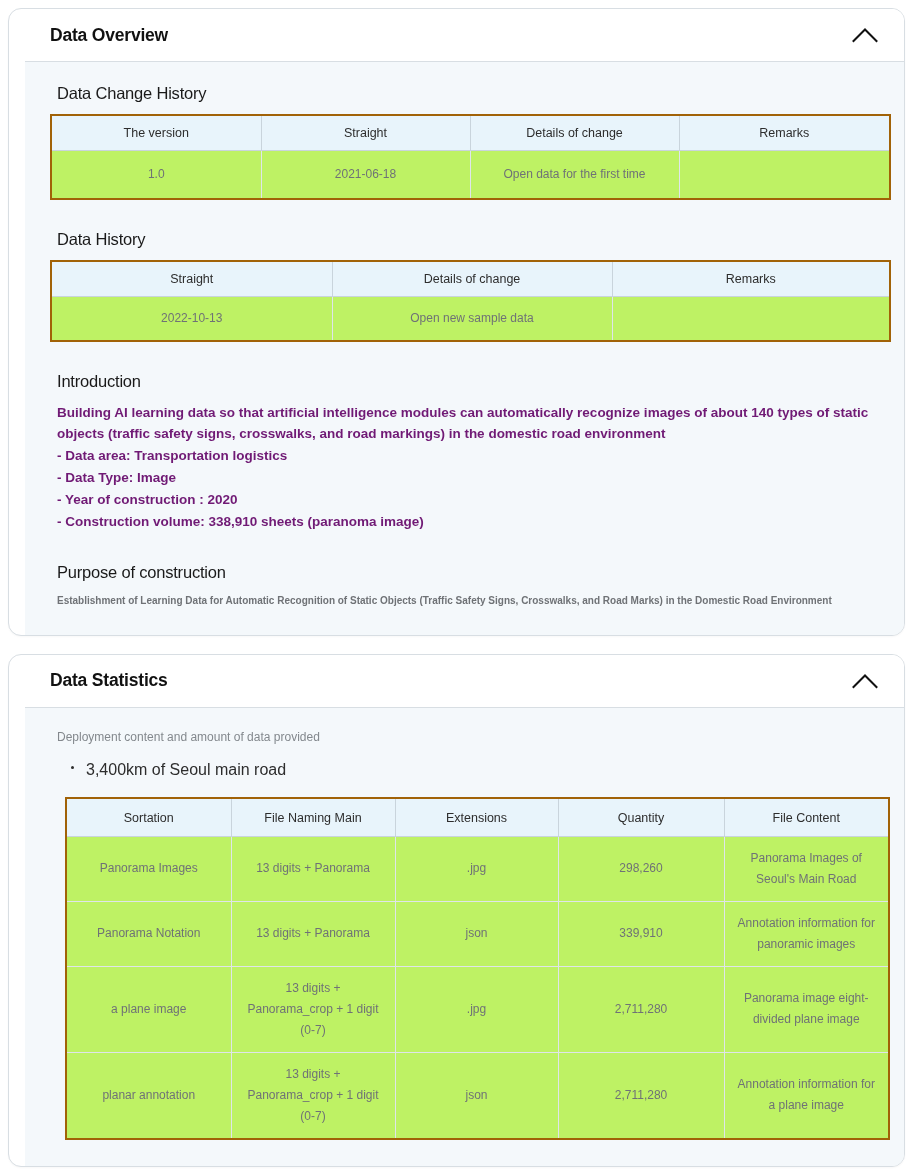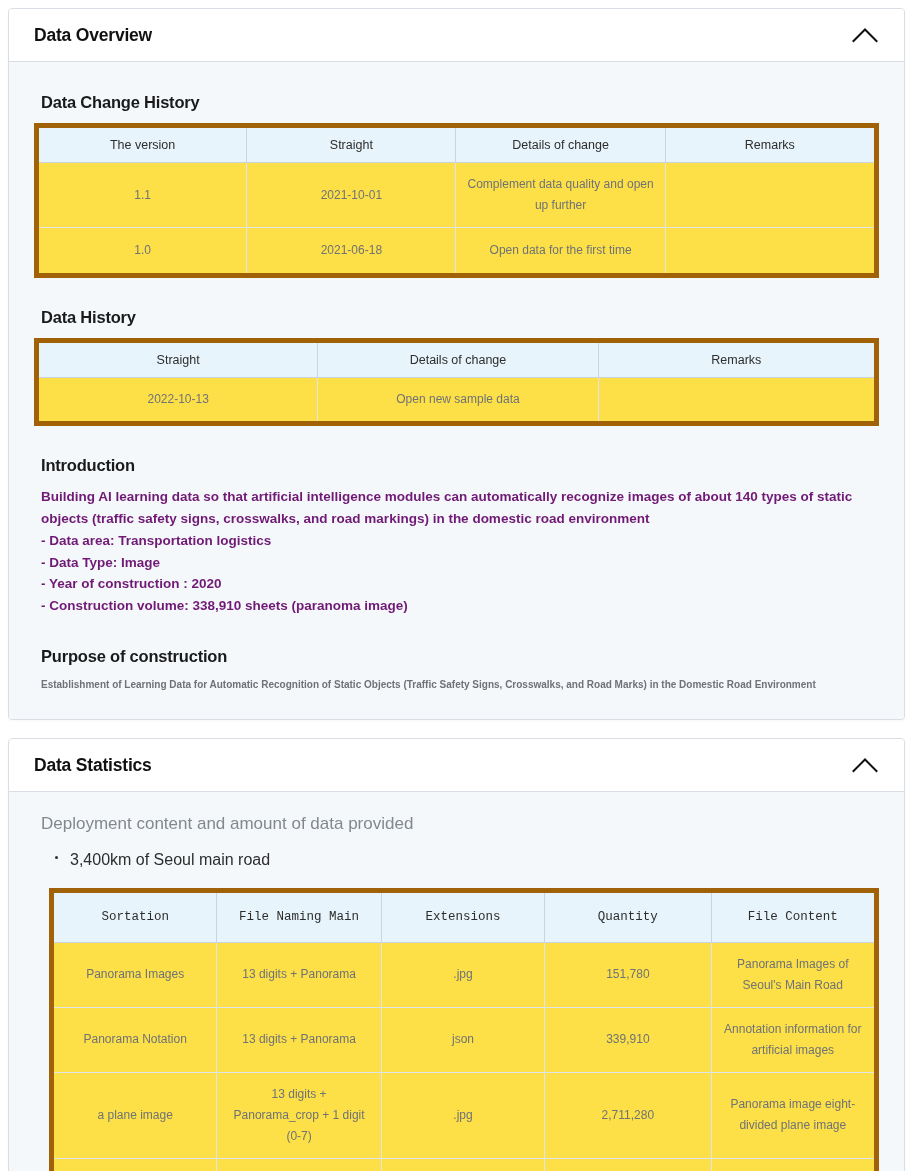--- a/index.html
+++ b/index.html
@@ -16,24 +16,25 @@
   }
 
   .page {
     width: 913px;
     padding: 8px 8px 11px 8px;
   }
 
   
   .card {
     border: 1px solid #d8dee3;
-    border-radius: 4px;
+    border-radius: 13px;
     background: #ffffff;
     overflow: hidden;
     box-shadow: 0 1px 2px rgba(0,0,0,0.03);
+    padding-left: 16px;
   }
   .card + .card { margin-top: 18px; }
 
   .card-header {
     height: 53px;
     background: #ffffff;
     display: flex;
     align-items: center;
     justify-content: space-between;
     padding: 0 24px 0 25px;
@@ -53,34 +54,34 @@
   .chevron svg { display: block; }
 
   .card-body {
     background: #f4f8fb;
     padding: 22px 25px 26px 25px;
   }
 
   
   .section-title {
     font-size: 16.5px;
-    font-weight: bold;
+    font-weight: normal;
     color: #1a1a1a;
-    margin: 9px 0 11px 7px;
+    margin: 0 0 11px 7px;
     letter-spacing: -0.2px;
   }
   .section-title.spaced { margin-top: 30px; }
 
   
   table {
     border-collapse: collapse;
     width: 100%;
     table-layout: fixed;
-    background: #fde047;
-    border: 5px solid #a16207;
+    background: #bef264;
+    border: 2px solid #a16207;
   }
   table th {
     background: #e8f4fb;
     font-size: 12.5px;
     font-weight: normal;
     color: #2d2d2d;
     text-align: center;
     padding: 10px 6px;
     border-right: 1px solid #c9d4dc;
     border-bottom: 1px solid #c9d4dc;
@@ -113,21 +114,21 @@
   .tbl-history td { height: 38px; }
 
   
   .stats-wrap { margin: 0 0 0 15px; }
   .tbl-stats col.c1 { width: 165px; }
   .tbl-stats col.c2 { width: 164px; }
   .tbl-stats col.c3 { width: 163px; }
   .tbl-stats col.c4 { width: 166px; }
   .tbl-stats col.c5 { width: 165px; }
   .tbl-stats td { height: 56px; }
-  .tbl-stats th { height: 52px; font-family: Liberation Mono, monospace; }
+  .tbl-stats th { height: 38px; }
 
   
   .para {
     font-size: 13.5px;
     color: #701a75;
     line-height: 1.62;
     margin: 0 0 0 7px;
     font-weight: 600;
   }
   .para .line { display: block; }
@@ -135,21 +136,21 @@
   .purpose-text {
     font-size: 10px;
     color: #6f7276;
     line-height: 1.62;
     margin: 0 0 0 7px;
     font-weight: 600;
     max-width: 830px;
   }
 
   .deploy-note {
-    font-size: 17px;
+    font-size: 12px;
     color: #83888d;
     margin: 0 0 12px 7px;
   }
 
   ul.bullets {
     list-style: none;
     margin: 0 0 13px 0;
     padding: 0 0 0 20px;
   }
   ul.bullets li {
@@ -198,26 +199,20 @@
           </colgroup>
         <thead>
           <tr>
             <th>The version</th>
             <th>Straight</th>
             <th>Details of change</th>
             <th>Remarks</th>
           </tr>
         </thead>
         <tbody>
-          <tr>
-            <td>1.1</td>
-            <td>2021-10-01</td>
-            <td>Complement data quality and open up further</td>
-            <td></td>
-          </tr>
           <tr>
             <td>1.0</td>
             <td>2021-06-18</td>
             <td>Open data for the first time</td>
             <td></td>
           </tr>
         </tbody>
       </table>
 
       <h3 class="section-title spaced">Data History</h3>
@@ -296,29 +291,29 @@
               <th>Extensions</th>
               <th>Quantity</th>
               <th>File Content</th>
             </tr>
           </thead>
           <tbody>
             <tr>
               <td>Panorama Images</td>
               <td>13 digits + Panorama</td>
               <td>.jpg</td>
-              <td>151,780</td>
+              <td>298,260</td>
               <td>Panorama Images of Seoul's Main Road</td>
             </tr>
             <tr>
               <td>Panorama Notation</td>
               <td>13 digits + Panorama</td>
               <td>json</td>
               <td>339,910</td>
-              <td>Annotation information for artificial images</td>
+              <td>Annotation information for panoramic images</td>
             </tr>
             <tr>
               <td>a plane image</td>
               <td>13 digits + Panorama_crop + 1 digit (0-7)</td>
               <td>.jpg</td>
               <td>2,711,280</td>
               <td>Panorama image eight-divided plane image</td>
             </tr>
             <tr>
               <td>planar annotation</td>

